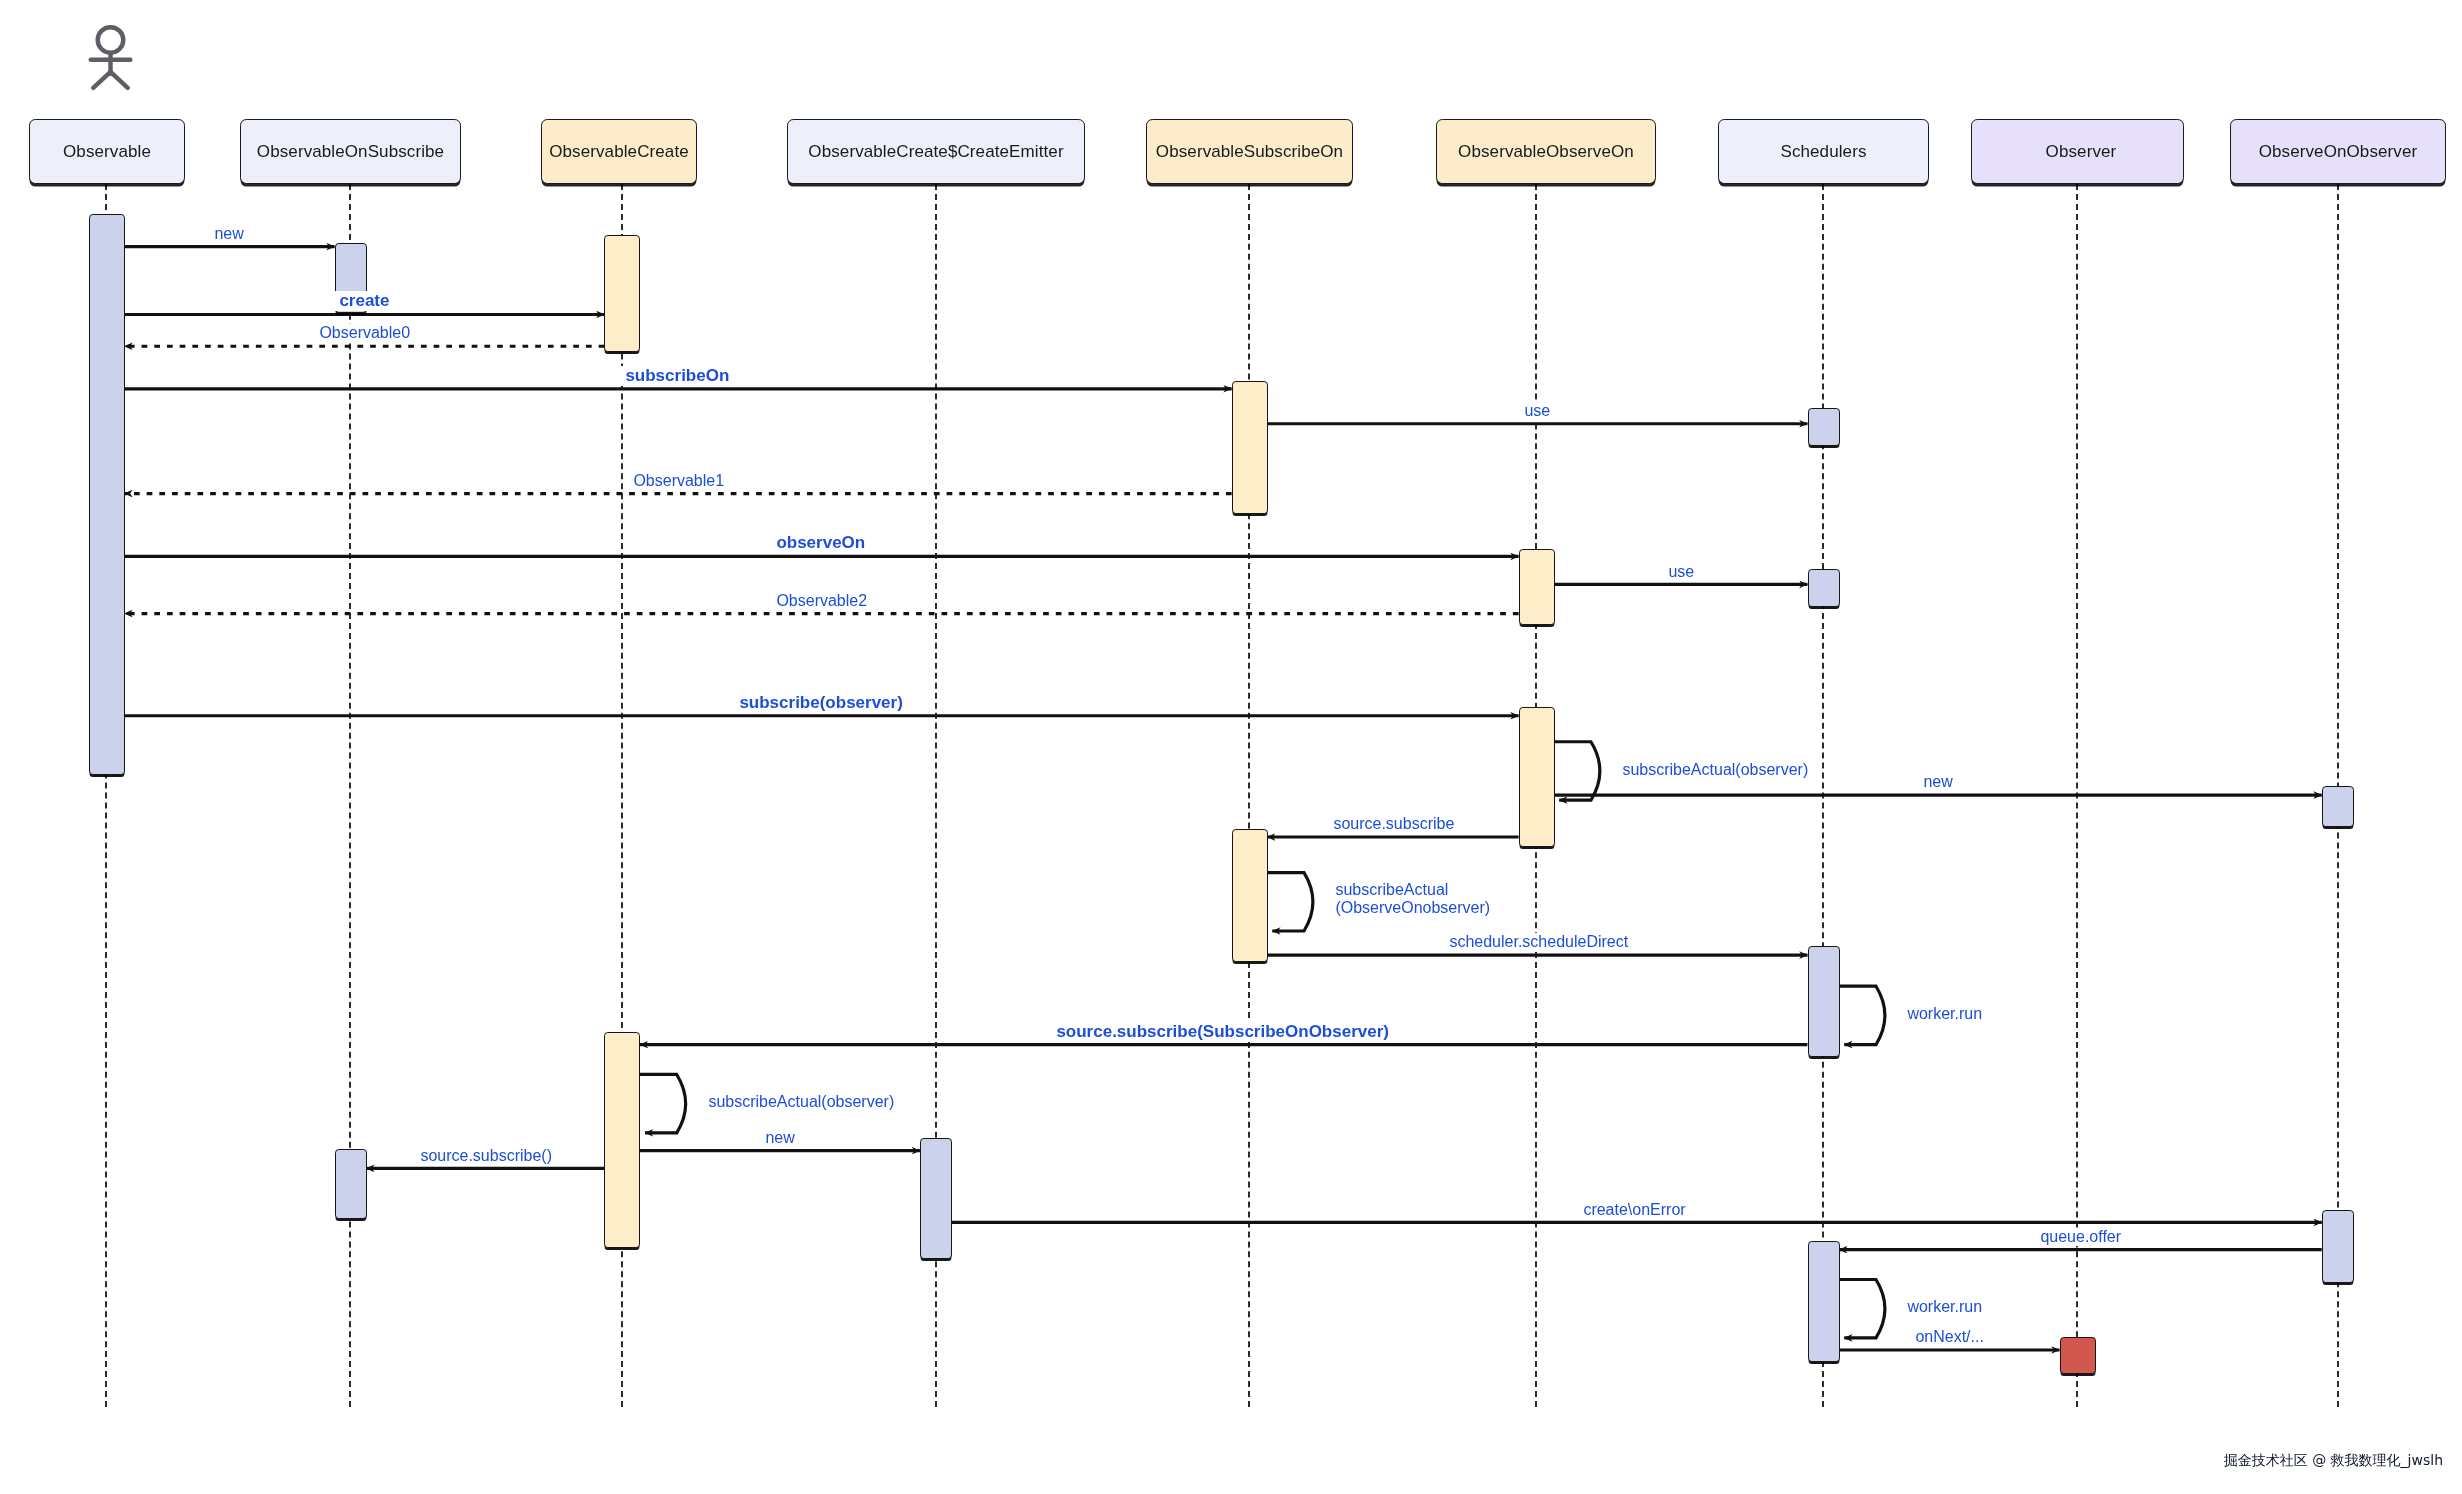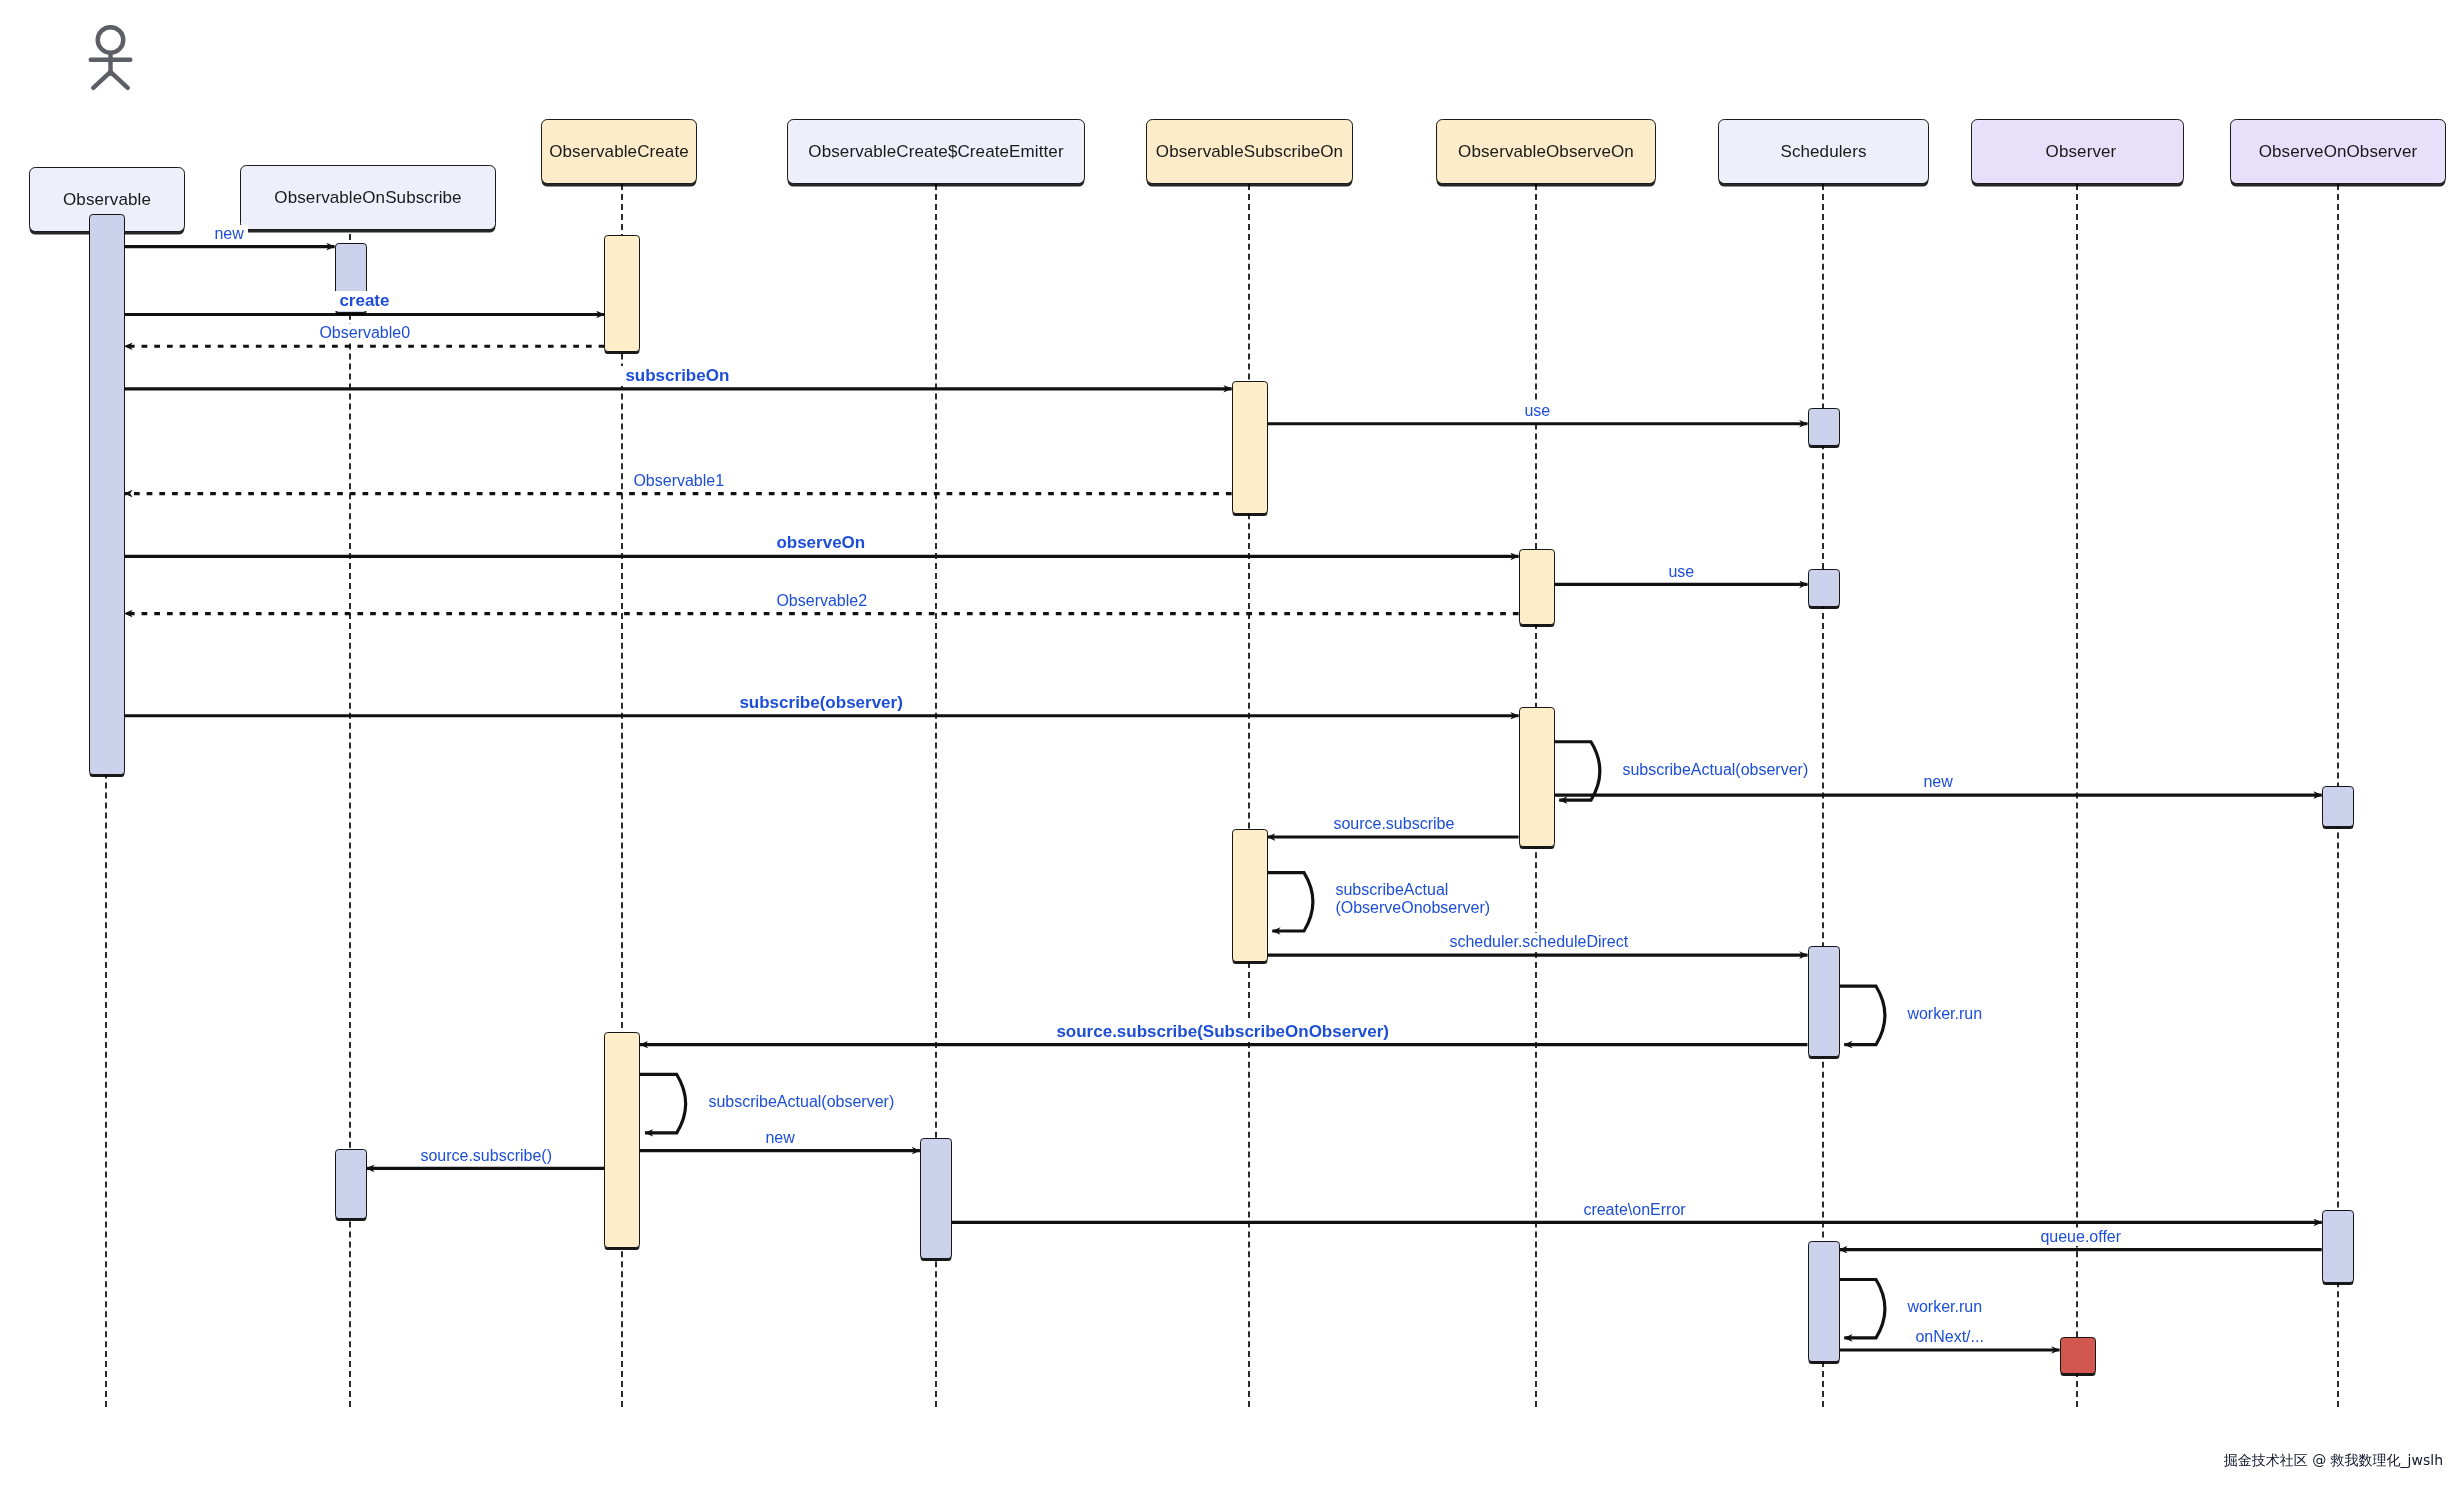--- a/index.html
+++ b/index.html
@@ -86,24 +86,24 @@
       <div class="lifeline" style="left: 349px; top: 184px; height: 1223px;"></div>
       <div class="lifeline" style="left: 621px; top: 184px; height: 1223px;"></div>
       <div class="lifeline" style="left: 935px; top: 184px; height: 1223px;"></div>
       <div class="lifeline" style="left: 1248px; top: 184px; height: 1223px;"></div>
       <div class="lifeline" style="left: 1535px; top: 184px; height: 1223px;"></div>
       <div class="lifeline" style="left: 1822px; top: 184px; height: 1223px;"></div>
       <div class="lifeline" style="left: 2076px; top: 184px; height: 1223px;"></div>
       <div class="lifeline" style="left: 2337px; top: 184px; height: 1223px;"></div>
     </div>
   <div id="participants">
-      <div class="participant p-blue" style="left: 29px; top: 119px; width: 156px; height: 65px; margin-top: 48px;">
+      <div class="participant p-blue" style="left: 29px; top: 119px; width: 156px; height: 65px;">
         <span>Observable</span>
       </div>
-      <div class="participant p-blue" style="left: 240px; top: 119px; width: 256px; height: 65px; margin-top: 46px;">
+      <div class="participant p-blue" style="left: 240px; top: 119px; width: 221px; height: 65px;">
         <span>ObservableOnSubscribe</span>
       </div>
       <div class="participant p-yellow" style="left: 541px; top: 119px; width: 156px; height: 65px;">
         <span>ObservableCreate</span>
       </div>
       <div class="participant p-blue" style="left: 787px; top: 119px; width: 298px; height: 65px;">
         <span>ObservableCreate$CreateEmitter</span>
       </div>
       <div class="participant p-yellow" style="left: 1146px; top: 119px; width: 207px; height: 65px;">
         <span>ObservableSubscribeOn</span>

